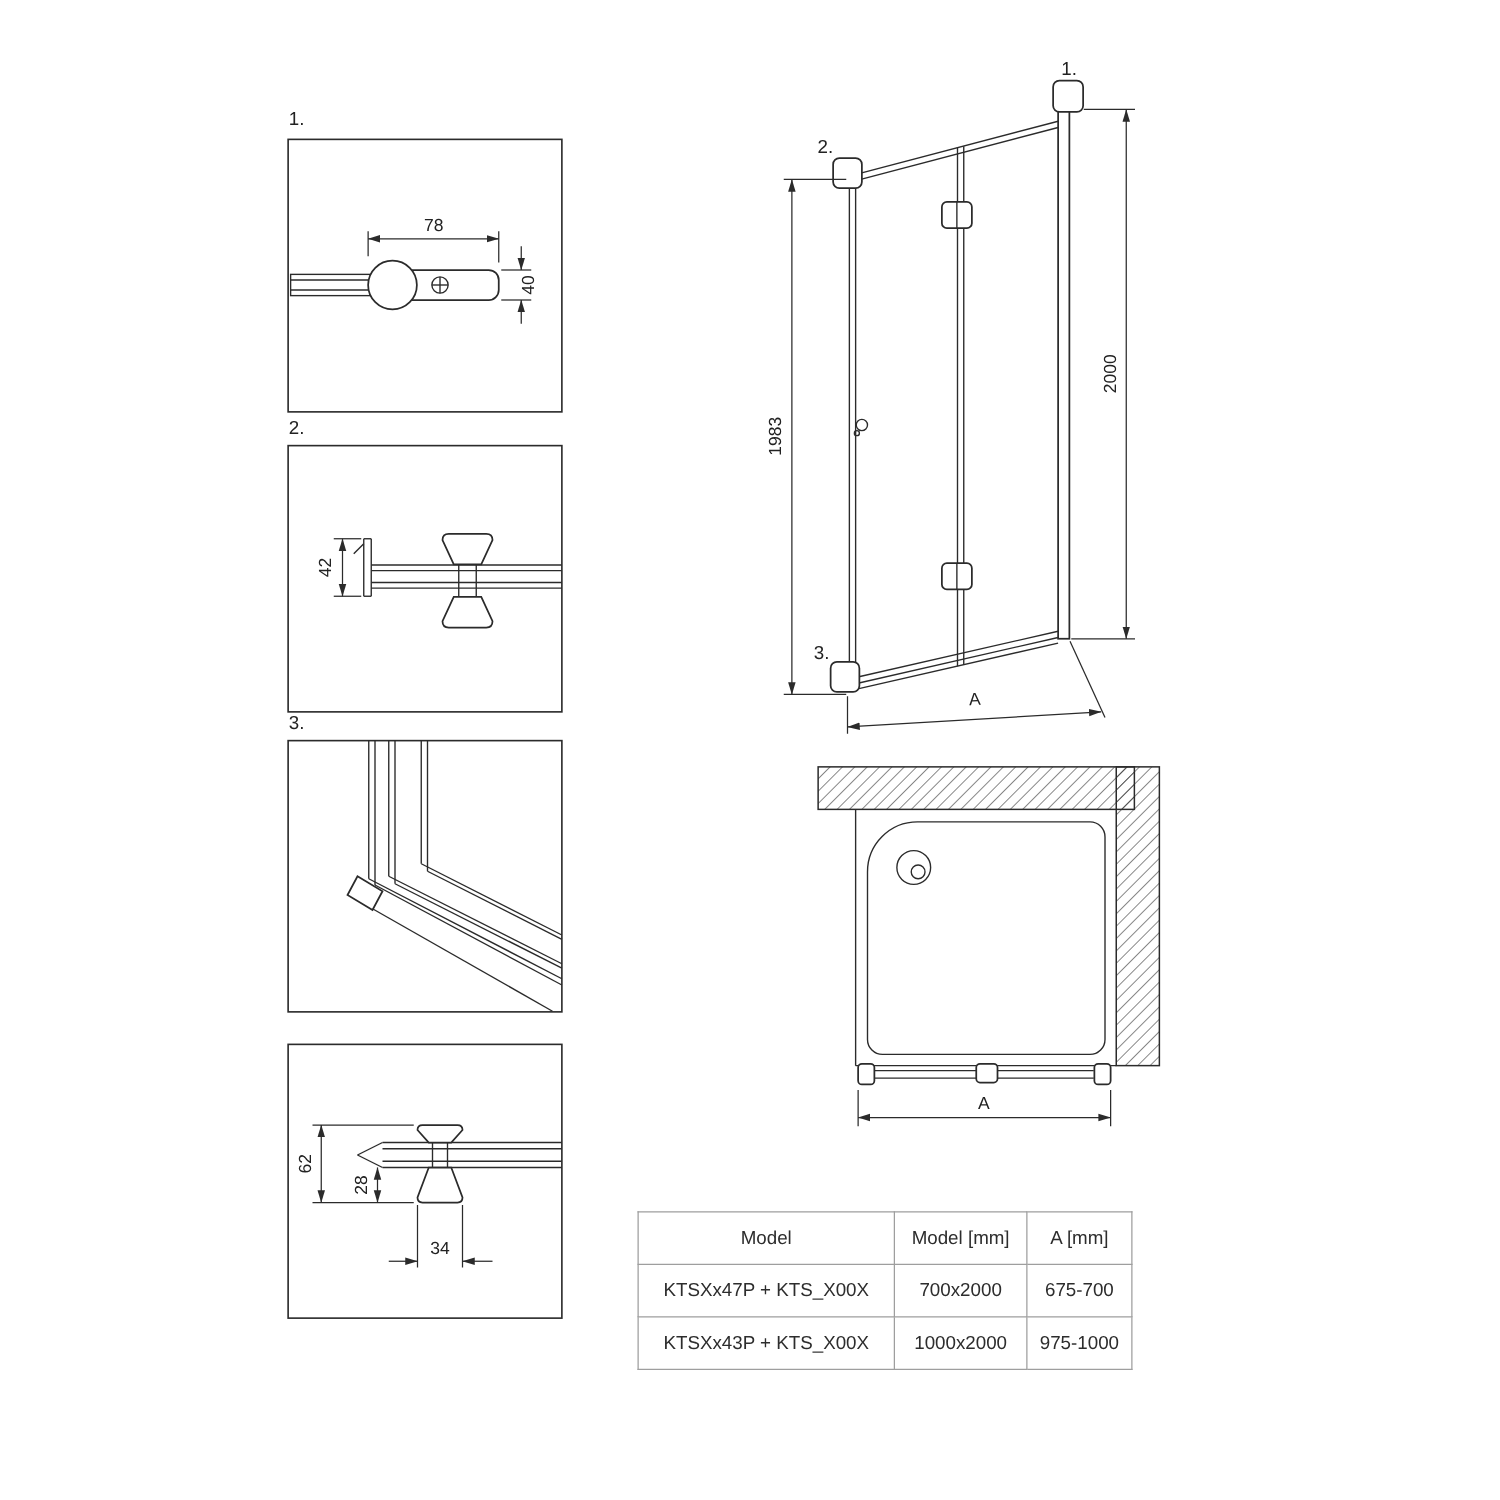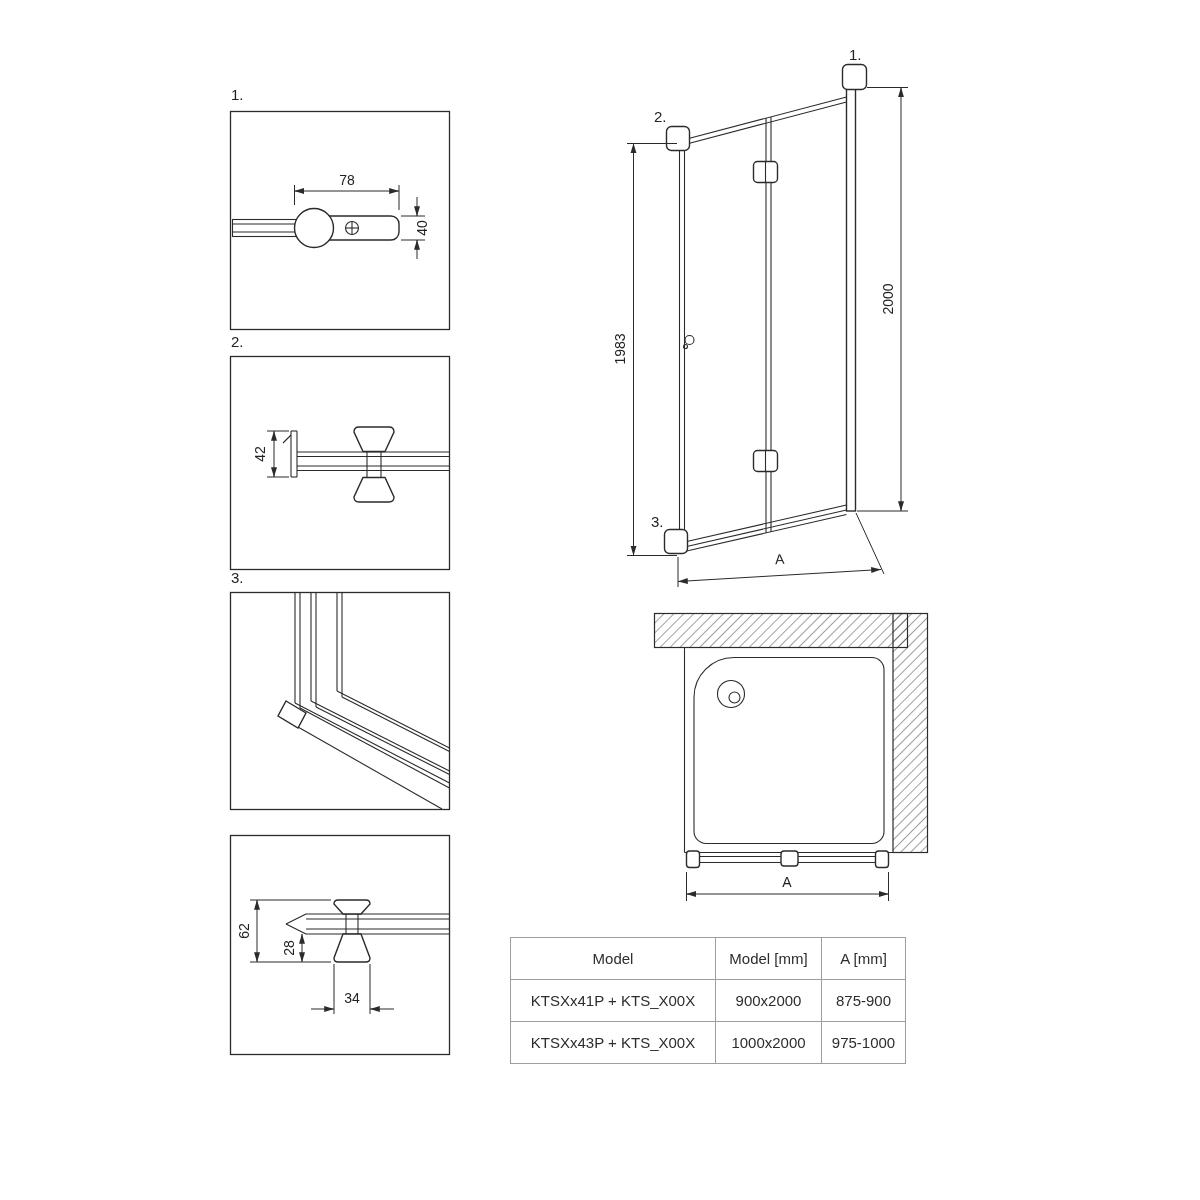--- a/index.html
+++ b/index.html
@@ -13,21 +13,21 @@
   .wh   { fill:#ffffff; stroke:#2b2b2b; stroke-width:1.4; }
   .dim  { fill:none; stroke:#2b2b2b; stroke-width:1; }
   .frame{ fill:none; stroke:#2b2b2b; stroke-width:1.3; }
   .wall { stroke:#2b2b2b; stroke-width:1.2; }
 
   text.t { font:15px "Liberation Sans", sans-serif; fill:#222222; }
   text.d { font:14px "Liberation Sans", sans-serif; fill:#222222; text-anchor:middle; }
 
   
   .table-wrap { position:absolute; left:510px; top:937px; }
-  table.spec { border-collapse:collapse; table-layout:fixed; width:395px; }
+  table.spec { border-collapse:collapse; table-layout:fixed; width:395px;margin-top:32px; }
   table.spec th, table.spec td {
     border:1px solid #9e9e9e; height:41px; padding:0 6px;
     text-align:center; vertical-align:middle;
     font:15px "Liberation Sans", sans-serif; font-weight:400; color:#2d2d2d;
     white-space:nowrap; overflow:hidden;
   }
 </style>
 </head>
 <body>
 
@@ -255,23 +255,23 @@
         </colgroup>
     <thead>
       <tr>
         <th>Model</th>
         <th>Model [mm]</th>
         <th>A [mm]</th>
       </tr>
     </thead>
     <tbody>
       <tr>
-        <td>KTSXx41P + KTS_X00X</td>
-        <td>900x2000</td>
-        <td>875-900</td>
+        <td>KTSXx47P + KTS_X00X</td>
+        <td>700x2000</td>
+        <td>675-700</td>
       </tr>
       <tr>
         <td>KTSXx43P + KTS_X00X</td>
         <td>1000x2000</td>
         <td>975-1000</td>
       </tr>
     </tbody>
   </table>
 </div>
 

